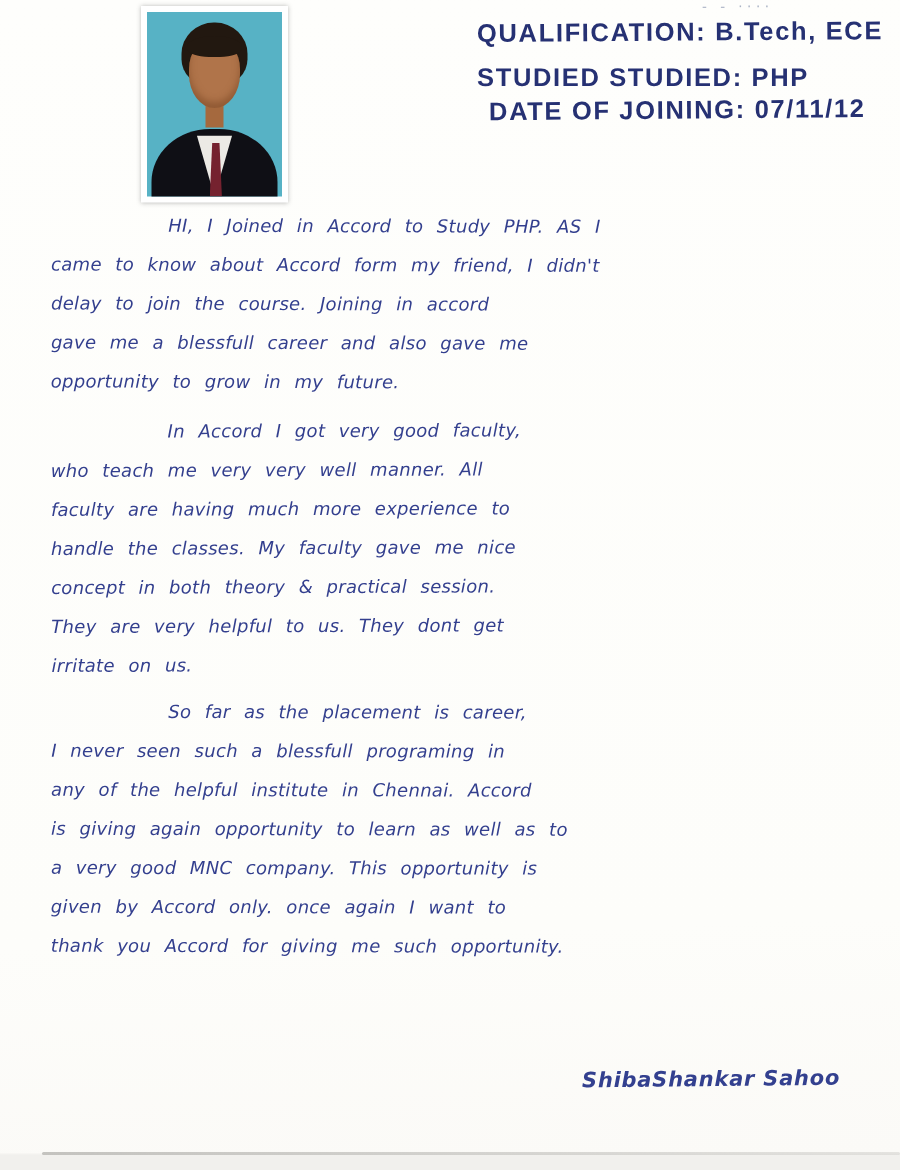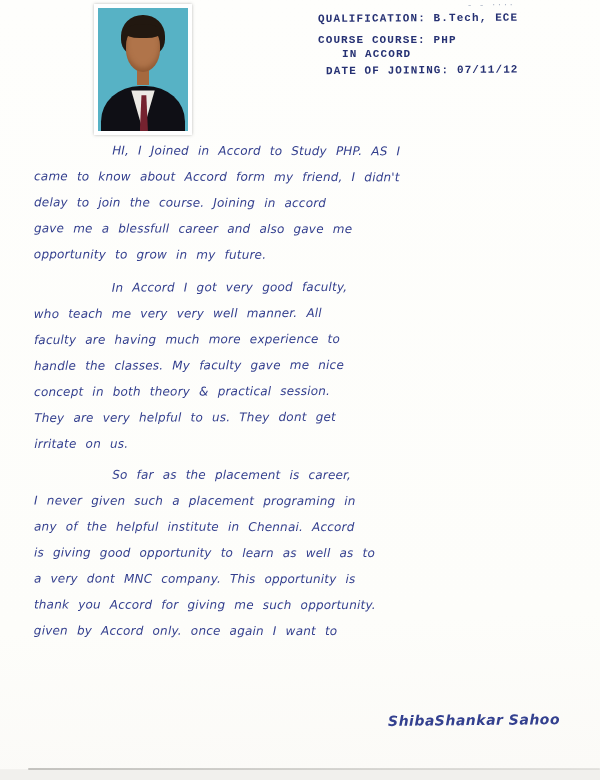--- a/index.html
+++ b/index.html
@@ -50,22 +50,22 @@
     position:absolute; left:37%; bottom:0; width:26%; height:33%;
     background:#eceae5; clip-path:polygon(0 0, 100% 0, 55% 90%, 45% 90%);
   }
   .tie {
     position:absolute; left:46.5%; bottom:0; width:9%; height:29%;
     background:#75222f; clip-path:polygon(20% 0, 80% 0, 100% 100%, 0 100%);
   }
   
   .header-block {
     position:absolute; left:318px; top:12px; width:278px;
-    color:#263173; font-weight:700; font-size:11px; letter-spacing:1.1px;
-    font-family:Liberation Mono, monospace;
+    color:#263173; font-weight:700; font-size:17px; letter-spacing:1.1px;
+    font-family:Liberation Sans, sans-serif;
   }
   .hline { white-space:nowrap; }
   .hline-1 { margin-bottom:10px; transform:rotate(-.4deg); }
   .hline-2 { margin-bottom:2px; }
   .hline-3 { margin-left:24px; margin-bottom:4px; }
   .hline-4 { margin-left:8px; transform:rotate(-.5deg); }
   .stray-marks {
     position:absolute; left:468px; top:0px; color:#a9b2c4;
     font-size:9px; letter-spacing:3px; white-space:nowrap;
   }
@@ -106,22 +106,21 @@
       <div class="face"></div>
       <div class="forehead-hairline"></div>
       <div class="suit"></div>
       <div class="shirt"></div>
       <div class="tie"></div>
     </div>
   </div>
 
   <div class="header-block">
     <div class="hline hline-1">QUALIFICATION: B.Tech, ECE</div>
-    <div class="hline hline-2">COURSE COURSE: PHP</div>
-    <div class="hline hline-3">IN ACCORD</div>
+    <div class="hline hline-2">STUDIED STUDIED: PHP</div>
     <div class="hline hline-4">DATE OF JOINING: 07/11/12</div>
   </div>
 
   <div class="body-text">
     <div class="para p1">
       <div class="line indent">HI, I Joined in Accord to Study PHP. AS I</div>
       <div class="line">came to know about Accord form my friend, I didn't</div>
       <div class="line">delay to join the course. Joining in accord</div>
       <div class="line">gave me a blessfull career and also gave me</div>
       <div class="line">opportunity to grow in my future.</div>
@@ -130,26 +129,26 @@
       <div class="line indent">In Accord I got very good faculty,</div>
       <div class="line">who teach me very very well manner. All</div>
       <div class="line">faculty are having much more experience to</div>
       <div class="line">handle the classes. My faculty gave me nice</div>
       <div class="line">concept in both theory &amp; practical session.</div>
       <div class="line">They are very helpful to us. They dont get</div>
       <div class="line">irritate on us.</div>
     </div>
     <div class="para p3">
       <div class="line indent">So far as the placement is career,</div>
-      <div class="line">I never given such a placement programing in</div>
+      <div class="line">I never seen such a blessfull programing in</div>
       <div class="line">any of the helpful institute in Chennai. Accord</div>
-      <div class="line">is giving good opportunity to learn as well as to</div>
-      <div class="line">a very dont MNC company. This opportunity is</div>
+      <div class="line">is giving again opportunity to learn as well as to</div>
+      <div class="line">a very good MNC company. This opportunity is</div>
+      <div class="line">given by Accord only. once again I want to</div>
       <div class="line">thank you Accord for giving me such opportunity.</div>
-      <div class="line">given by Accord only. once again I want to</div>
     </div>
   </div>
 
   <div class="signature">ShibaShankar Sahoo</div>
 
   <div class="page-edge-line"></div>
 </div>
 <div class="below-page"></div>
 
 </body></html>

